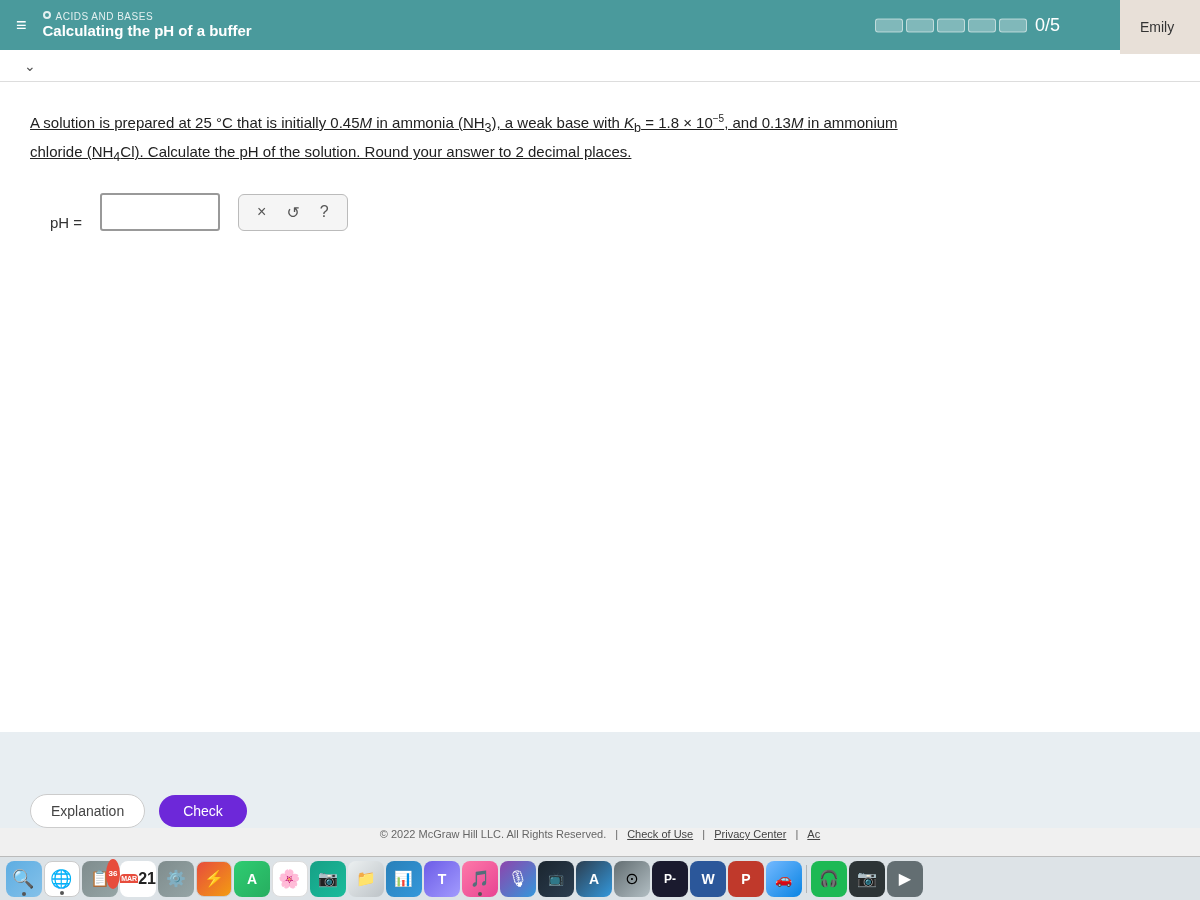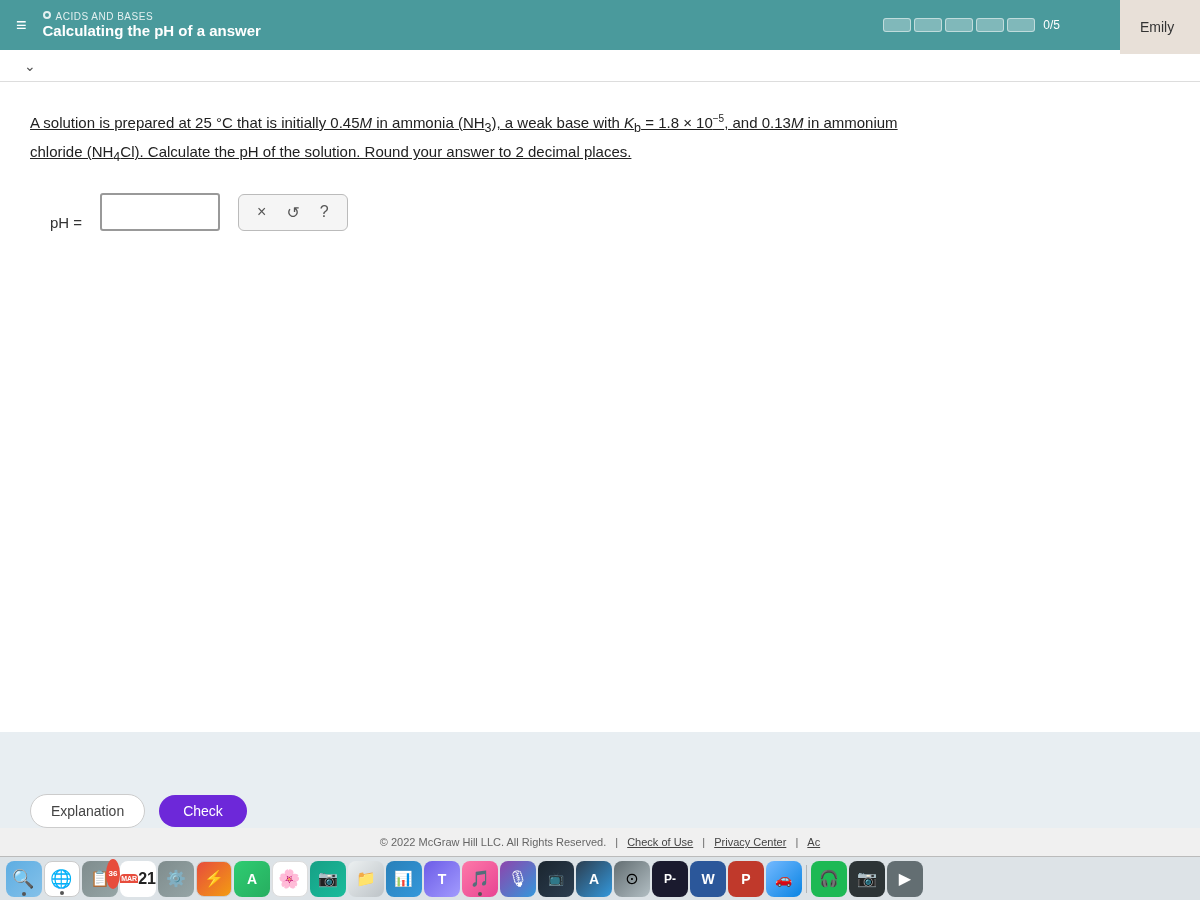--- a/index.html
+++ b/index.html
@@ -79,21 +79,21 @@
     .progress-segment {
       width: 28px;
       height: 14px;
       border-radius: 3px;
       background: rgba(255,255,255,0.3);
       border: 1px solid rgba(255,255,255,0.5);
     }
 
     .progress-label {
       color: white;
-      font-size: 12px;
+      font-size: 18px;
       font-weight: 500;
     }
 
     
     .user-area {
       position: absolute;
       right: 0;
       top: 0;
       height: 54px;
       background: #e8e0d8;
@@ -229,21 +229,21 @@
     }
 
     
     .footer-bar {
       position: absolute;
       bottom: 44px;
       left: 0;
       right: 0;
       height: 28px;
       display: flex;
-      align-items: center;
+      align-items: flex-start;
       justify-content: center;
       font-size: 11px;
       color: #666;
       background: #f0f0f0;
       gap: 6px;
     }
 
     .footer-bar a {
       color: #444;
       text-decoration: underline;
@@ -336,21 +336,21 @@
 </head>
 <body>
 
 <div class="header-bar">
   <span class="menu-icon">≡</span>
   <div class="header-title-group">
     <div class="header-category">
       <span class="header-category-dot"></span>
       <span>ACIDS AND BASES</span>
     </div>
-    <div class="header-main-title">Calculating the pH of a answer</div>
+    <div class="header-main-title">Calculating the pH of a buffer</div>
   </div>
 
   <div class="header-progress">
     <div class="progress-segments">
       <div class="progress-segment"></div>
       <div class="progress-segment"></div>
       <div class="progress-segment"></div>
       <div class="progress-segment"></div>
       <div class="progress-segment"></div>
     </div>

